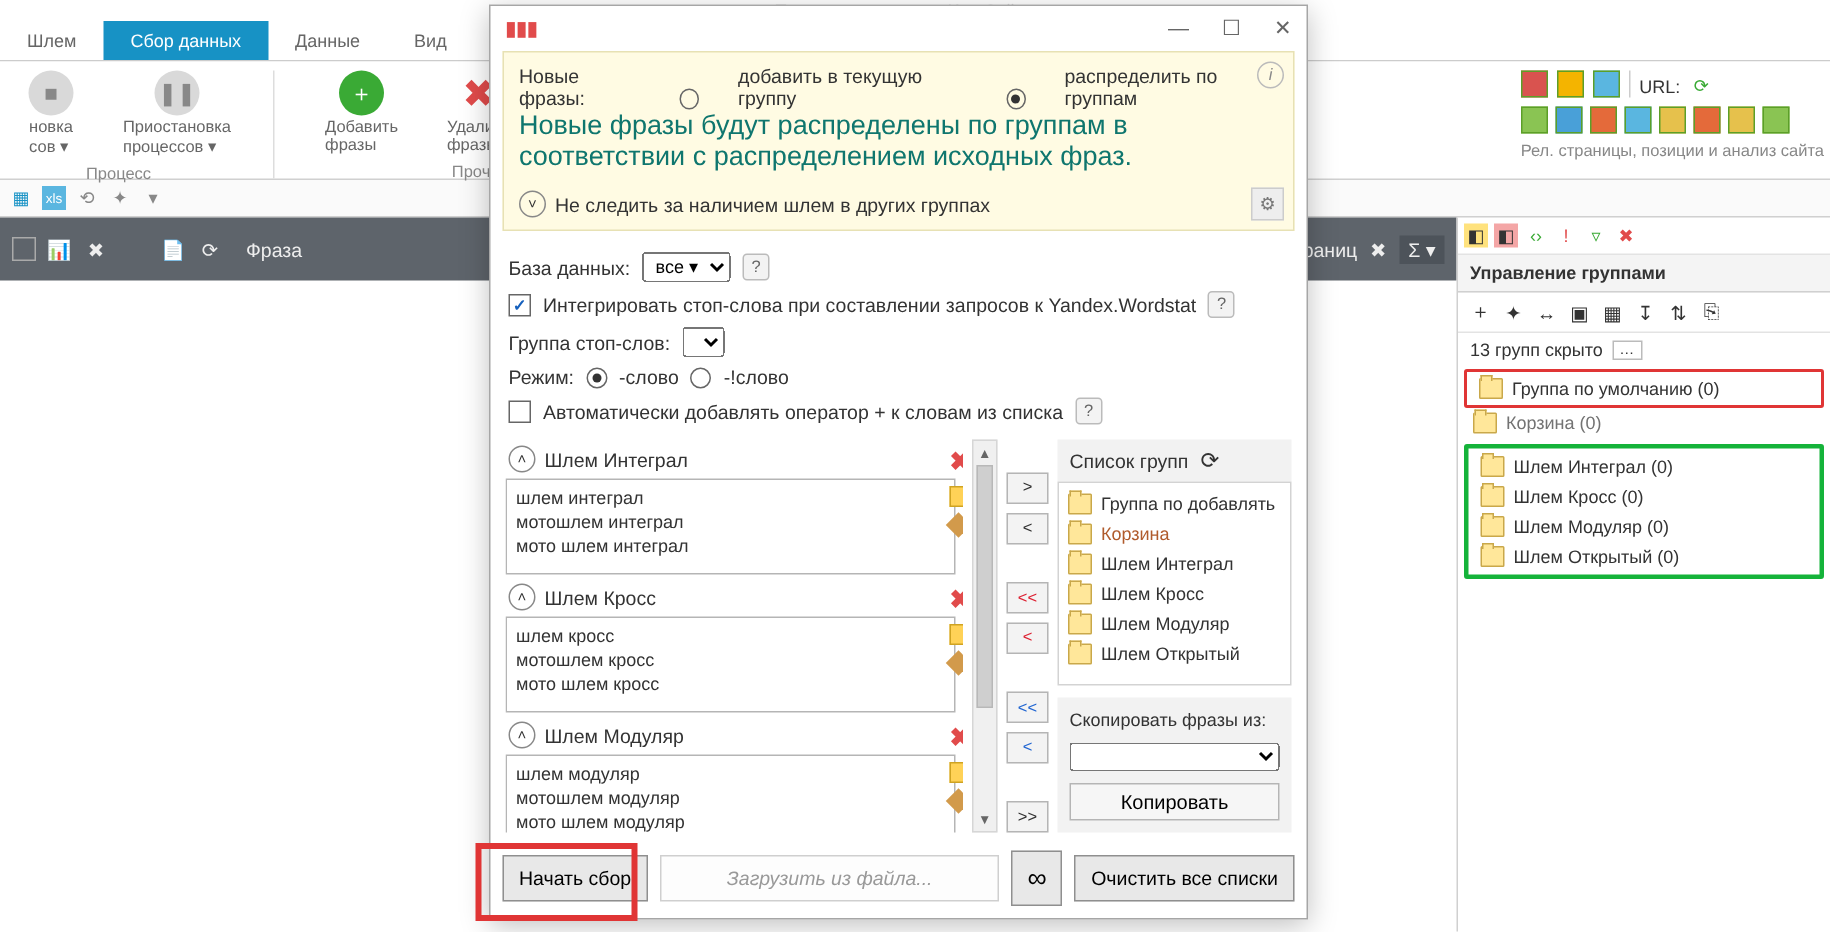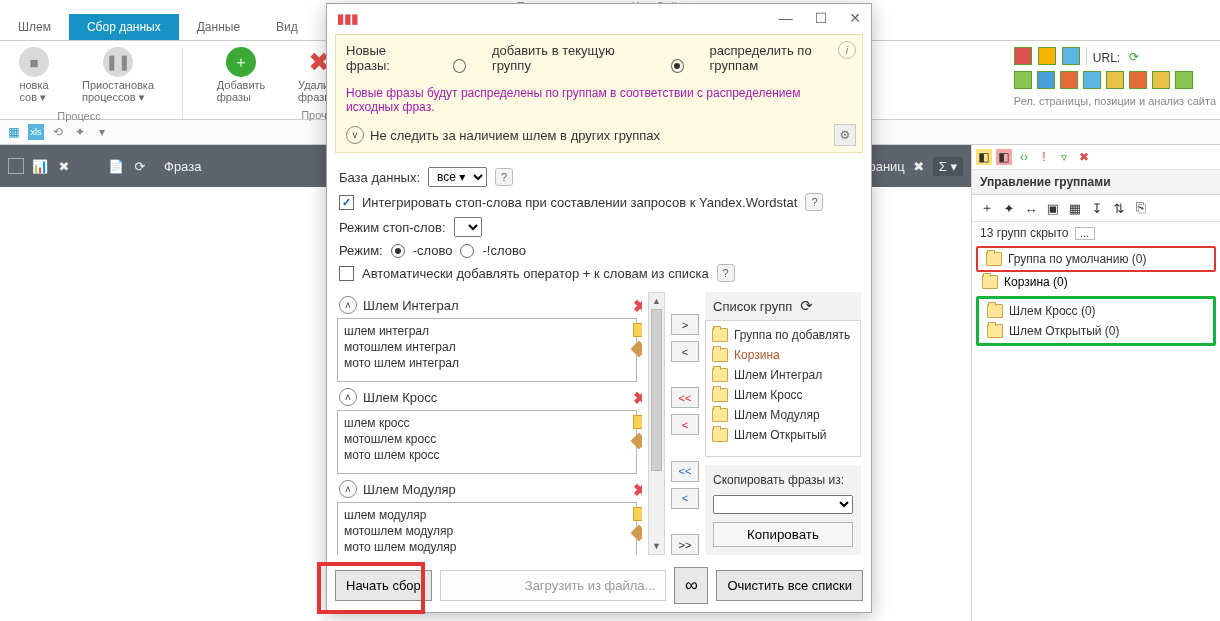--- a/index.html
+++ b/index.html
@@ -36,21 +36,21 @@
   
   .modal{position:absolute;left:326px;top:3px;width:544px;height:608px;background:#fff;border:1px solid #a6a6a6;box-shadow:0 4px 18px rgba(0,0,0,.25);display:flex;flex-direction:column}
   .m-title{display:flex;align-items:center;gap:8px;padding:6px 10px;color:#777;font-size:13px}
   .m-title .wico{color:#e14b4b;font-weight:bold}
   .m-title .wctl{margin-left:auto;display:flex;gap:22px;color:#666;font-size:14px}
   .yellow{background:#fffbe3;border:1px solid #e7e1b4;margin:2px 8px 8px;padding:8px 10px;position:relative}
   .yellow .info{position:absolute;right:6px;top:6px;border:1px solid #bbb;border-radius:50%;width:16px;height:16px;display:flex;align-items:center;justify-content:center;font-style:italic;color:#888;font-size:11px}
   .yellow .row1{display:flex;align-items:flex-end;gap:26px;font-size:13px}
   .radio{width:12px;height:12px;border:1px solid #666;border-radius:50%;display:inline-flex;align-items:center;justify-content:center}
   .radio.on:after{content:"";width:6px;height:6px;background:#333;border-radius:50%}
-  .yellow .hint{color:#a21caf;font-size:12px;margin-top:13px}
+  .yellow .hint{color:#0f766e;font-size:18px;margin-top:0}
   .yellow .expand{display:flex;align-items:center;gap:6px;margin-top:12px;font-size:13px}
   .gear{position:absolute;right:6px;bottom:6px;width:20px;height:20px;background:#eee;border:1px solid #ccc;display:flex;align-items:center;justify-content:center;color:#777}
   .opts{padding:0 12px;font-size:13px}
   .opts .row{display:flex;align-items:center;gap:8px;margin:6px 0}
   select.sm{font-size:12px;padding:1px 4px}
   .help{width:16px;height:16px;border:1px solid #bbb;border-radius:3px;background:#f3f3f3;display:inline-flex;align-items:center;justify-content:center;font-size:11px;color:#666}
   .chk{width:13px;height:13px;border:1px solid #666;display:inline-flex;align-items:center;justify-content:center;font-size:11px}
   .chk.on:after{content:"✓";color:#1560bd;font-weight:bold}
   .phrase-area{display:flex;gap:6px;padding:4px 10px;flex:1;min-height:0}
   .ph-left{width:324px;display:flex;flex-direction:column;overflow:hidden}
@@ -74,21 +74,21 @@
   .mbtn.blue{color:#2367d2}
   .grplist{flex:1;display:flex;flex-direction:column}
   .grplist-h{background:#f2f2f2;padding:5px 8px;font-size:13px;display:flex;align-items:center;gap:8px}
   .grplist-body{border:1px solid #d3d3d3;padding:4px;height:132px;overflow:hidden}
   .gl-item{display:flex;align-items:center;gap:6px;padding:3px 2px;font-size:12px}
   .copyfrom{background:#f2f2f2;padding:8px;margin-top:8px;display:flex;flex-direction:column;gap:8px;}
   .copyfrom select{width:140px}
   .copyfrom button{width:140px;padding:4px 0;background:#f6f6f6;border:1px solid #b5b5b5}
   .m-footer{display:flex;gap:8px;padding:8px;border-top:0;align-items:center}
   .btn{border:1px solid #8f8f8f;background:#e8e8e8;padding:7px 10px;font-size:13px}
-  .btn.load{flex:1;text-align:right;color:#999;background:#fdfdfd;border:1px solid #cfcfcf}
+  .btn.load{flex:1;text-align:center;color:#999;font-style:italic;background:#fdfdfd;border:1px solid #cfcfcf}
   .btn.share{width:34px;display:flex;align-items:center;justify-content:center;font-size:18px}
   .hl-red{position:absolute;border:4px solid #e03535;pointer-events:none}
   .url-box{display:flex;align-items:center;gap:6px}
   .url-box input{width:150px;padding:2px 4px;border:1px solid #9ab7d4;font-size:12px}
   .tiny{width:16px;height:16px;display:inline-block;background:#8ac453;border:1px solid #5c9f28}
 </style>
 </head>
 <body>
 
 <div class="title-bar-bg">Транспорт юр. лиц - Key Collector</div>
@@ -217,26 +217,34 @@
     </div>
     <div class="grp-list">
       <div class="box-red">
         <div class="grp-item">
           <span class="folder"></span>
           <span>Группа по умолчанию (0)</span>
         </div>
       </div>
       <div class="grp-item">
         <span class="folder"></span>
-        <span style="color:#000000">Корзина (0)</span>
+        <span style="color:#737373">Корзина (0)</span>
       </div>
       <div class="box-green">
         <div class="grp-item">
             <span class="folder"></span>
+            <span>Шлем Интеграл (0)</span>
+          </div>
+        <div class="grp-item">
+            <span class="folder"></span>
             <span>Шлем Кросс (0)</span>
+          </div>
+        <div class="grp-item">
+            <span class="folder"></span>
+            <span>Шлем Модуляр (0)</span>
           </div>
         <div class="grp-item">
             <span class="folder"></span>
             <span>Шлем Открытый (0)</span>
           </div>
       </div>
     </div>
   </div>
 </div>
 
@@ -272,21 +280,21 @@
       <span>База данных:</span>
       <select class="sm"><option>все ▾</option></select>
       <span class="help">?</span>
     </div>
     <div class="row">
       <span class="chk on"></span>
       <span>Интегрировать стоп-слова при составлении запросов к Yandex.Wordstat</span>
       <span class="help">?</span>
     </div>
     <div class="row">
-      <span>Режим стоп-слов:</span>
+      <span>Группа стоп-слов:</span>
       <select class="sm" style="width:28px"><option></option></select>
     </div>
     <div class="row">
       <span>Режим:</span>
       <span class="radio on"></span>
       <span>-слово</span>
       <span class="radio"></span>
       <span>-!слово</span>
     </div>
     <div class="row">

